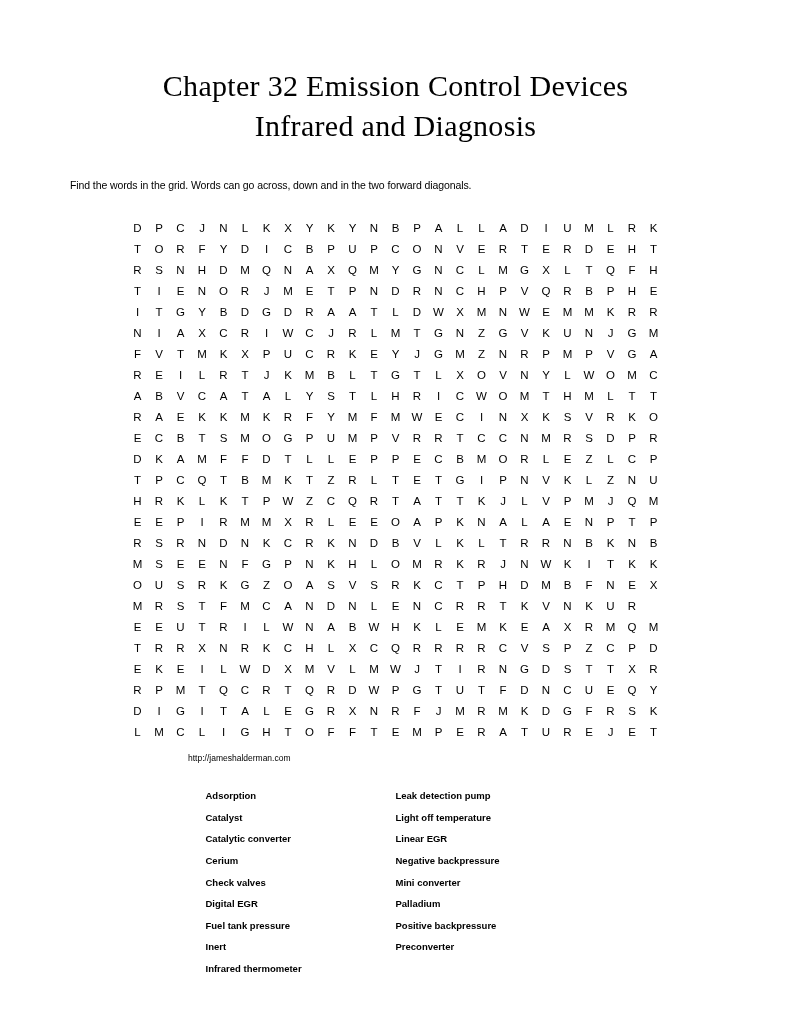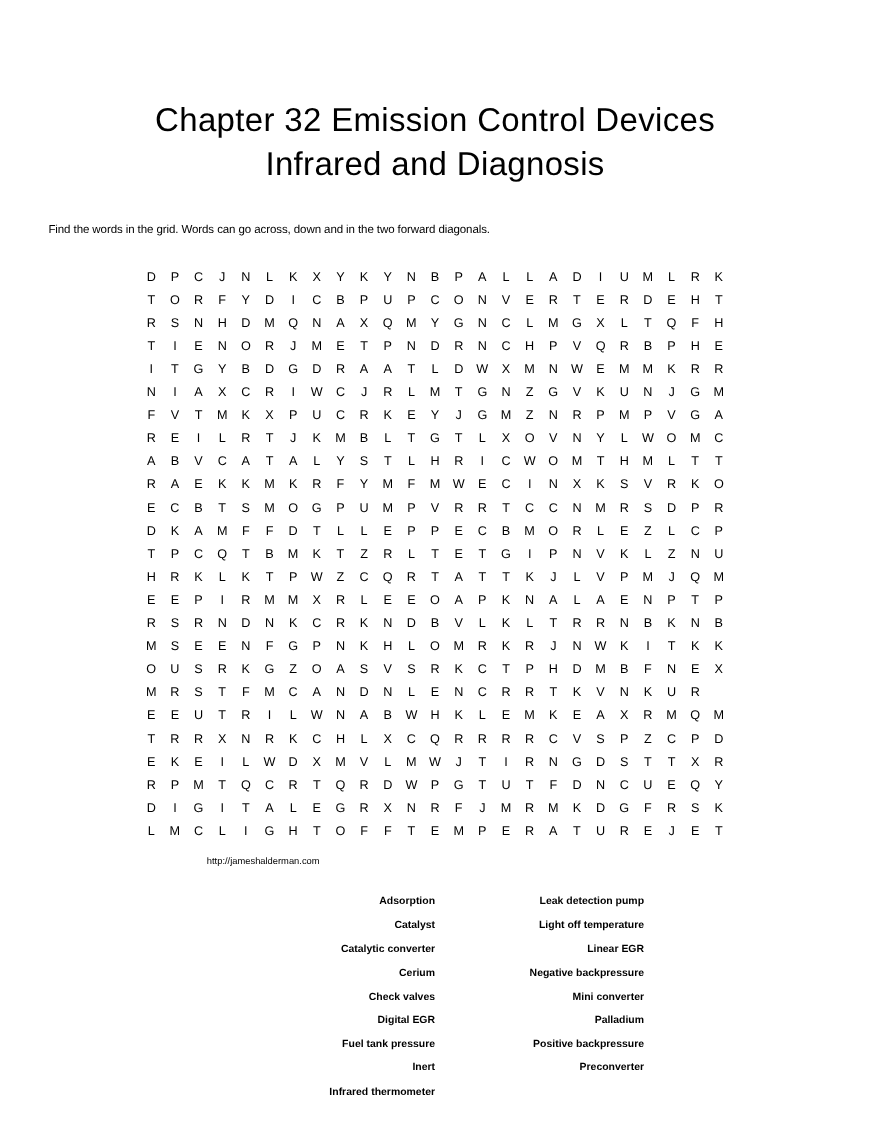--- a/index.html
+++ b/index.html
@@ -17,35 +17,35 @@
   }
   .page {
     width: 791px;
     height: 1024px;
     box-sizing: border-box;
     padding: 0;
     position: relative;
   }
   .title {
     text-align: center;
-    font-family: Liberation Sans, sans-serif;
+    font-family: Liberation Serif, serif;
     font-size: 30px;
     font-weight: 400;
     line-height: 1.32;
     margin: 0;
-    padding-top: 90px;
+    padding-top: 66px;
     letter-spacing: 0.3px;
   }
   .title .line2 {
     display: block;
   }
   .instructions {
     font-size: 10.5px;
     margin: 0;
-    padding-left: 44px;
+    padding-left: 70px;
     padding-top: 34px;
     letter-spacing: -0.1px;
   }
   .grid-wrap {
     margin-top: 26px;
     display: flex;
     justify-content: center;
   }
   .grid {
     display: flex;
@@ -74,21 +74,21 @@
     justify-content: center;
   }
   .word-col {
     display: flex;
     flex-direction: column;
     width: 190px;
   }
   .word {
     font-size: 9.5px;
     font-weight: bold;
-    text-align: right;
+    text-align: left;
     height: 21.6px;
     line-height: 21.6px;
     white-space: nowrap;
   }
 </style>
 </head>
 <body>
 
 <div class="page">
 

